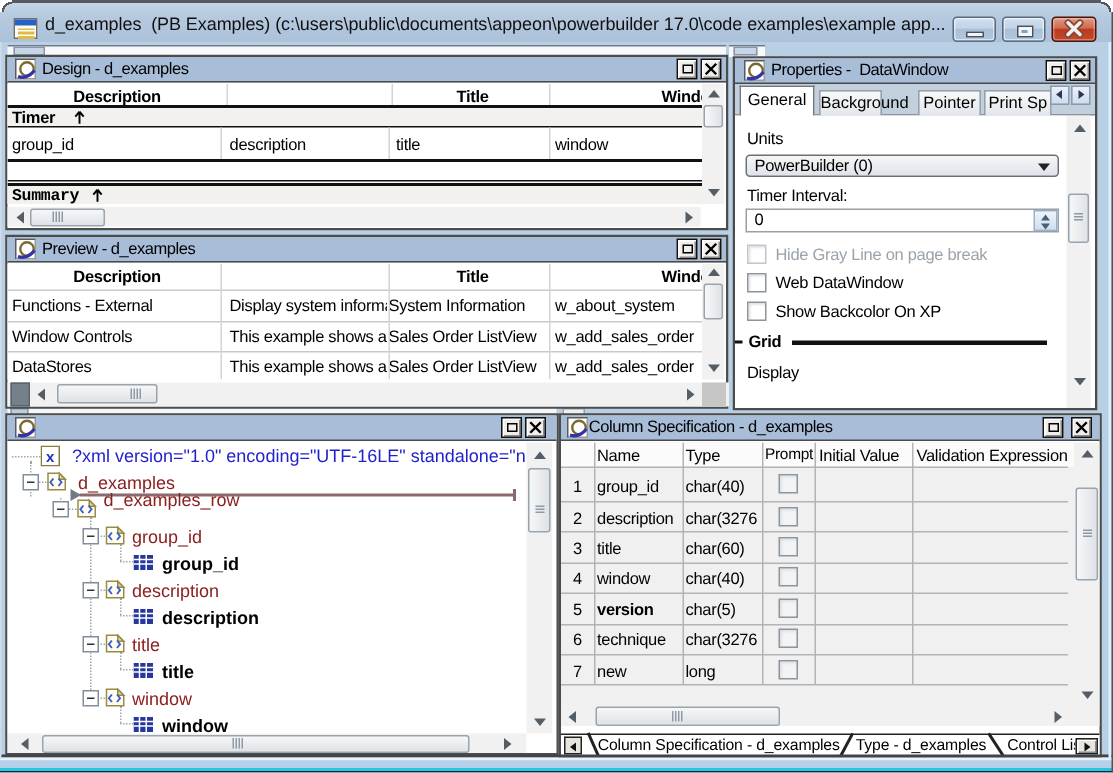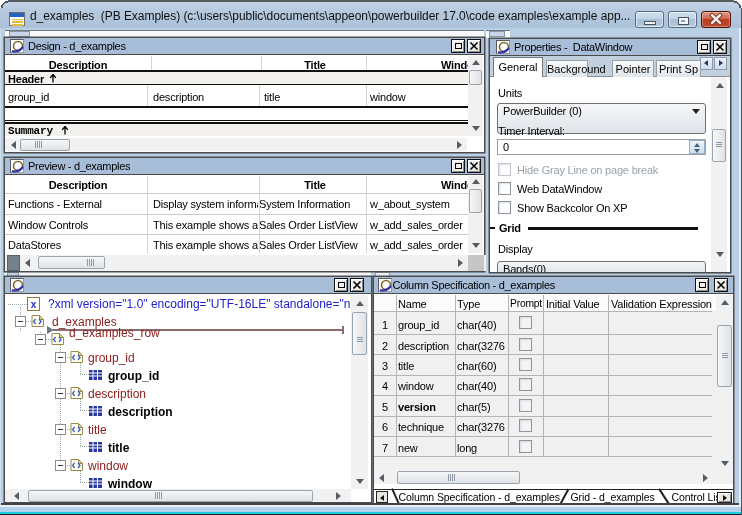--- a/index.html
+++ b/index.html
@@ -97,21 +97,21 @@
 
     <div class="t11 bold" style="left:0;top:2.5px;width:146px;text-align:center;">Description</div>
     <div class="t11 bold" style="left:255px;top:2.5px;width:110px;text-align:center;">Title</div>
     <div class="t11 bold" style="left:436px;top:2.5px;">Window</div>
     <div class="vline" style="left:146px;top:0;height:14px;"></div>
     <div class="vline" style="left:256px;top:0;height:14px;"></div>
     <div class="vline" style="left:361px;top:0;height:14px;"></div>
     <div class="blk" style="left:0;top:14px;width:463px;height:2px;"></div>
 
     <div class="band" style="top:16px;width:463px;height:11.5px;">
-        <div class="bandt" style="top:0.5px;">Header</div>
+        <div class="bandt" style="top:0.5px;">Timer</div>
         <svg class="abs" style="left:44px;top:1px;" width="8" height="10">
           <path d="M4 9.5 V2 M4 1.5 L1.2 4.8 M4 1.5 L6.8 4.8" stroke="#000" stroke-width="1.3" fill="none"></path>
         </svg>
       </div>
     <div class="blk" style="left:0;top:27.5px;width:463px;height:1.5px;"></div>
 
     <div class="t11" style="left:3px;top:35px;">group_id</div>
     <div class="t11" style="left:148px;top:35px;">description</div>
     <div class="t11" style="left:259px;top:35px;">title</div>
     <div class="t11" style="left:365px;top:35px;">window</div>
@@ -219,21 +219,21 @@
   <div class="tab" style="left:122px;top:21px;width:42px;height:17px;line-height:16px;">Pointer</div>
   <div class="tab" style="left:166px;top:21px;width:45px;height:17px;line-height:16px;overflow:hidden;">Print Sp</div>
   <div class="abs" style="left:3px;top:18px;width:50px;height:21px;background:#fff;border:1px solid #70767c;border-bottom:none;font-size:11px;text-align:center;line-height:19px;">General</div>
   <div class="abs" style="left:210px;top:18px;width:13px;height:13px;background:linear-gradient(#ecf2f9,#cddced);border:1px solid #8a9ab0;"></div>
   <div class="arr" style="left:214px;top:21px;border-top:3.5px solid transparent;border-bottom:3.5px solid transparent;border-right:4px solid #335;"></div>
   <div class="abs" style="left:224px;top:18px;width:13px;height:13px;background:linear-gradient(#ecf2f9,#cddced);border:1px solid #8a9ab0;"></div>
   <div class="arr" style="left:229px;top:21px;border-top:3.5px solid transparent;border-bottom:3.5px solid transparent;border-left:4px solid #335;"></div>
 
   <div class="abs" style="left:0;top:38px;width:221px;height:195px;background:#fff;overflow:hidden;">
     <div class="t11" style="left:8px;top:10px;">Units</div>
-    <div class="abs" style="left:7px;top:26px;width:209px;height:31px;border:1px solid #6a7076;border-radius:3px;background:linear-gradient(#f5f6f7,#dfe3e9);">
+    <div class="abs" style="left:7px;top:26px;width:209px;height:15px;border:1px solid #6a7076;border-radius:3px;background:linear-gradient(#f5f6f7,#dfe3e9);">
       <div class="t11" style="left:5px;top:0.5px;">PowerBuilder (0)</div>
       <div class="arr" style="left:194px;top:5px;border-left:4px solid transparent;border-right:4px solid transparent;border-top:5px solid #222;"></div>
     </div>
     <div class="t11" style="left:8px;top:48px;">Timer Interval:</div>
     <div class="abs" style="left:7px;top:62px;width:209px;height:16px;border:1px solid #9aa0a6;background:#fff;">
       <div class="t11" style="left:5px;top:1px;">0</div>
       <div class="abs" style="left:191px;top:0px;width:16px;height:14px;background:linear-gradient(#eef4fa,#cfdeee);border:1px solid #9ab0c8;">
         <div class="arr" style="left:4px;top:2px;border-left:3px solid transparent;border-right:3px solid transparent;border-bottom:4px solid #44617e;"></div>
         <div class="arr" style="left:4px;top:8px;border-left:3px solid transparent;border-right:3px solid transparent;border-top:4px solid #44617e;"></div>
       </div>
@@ -241,23 +241,20 @@
     <div class="cb" style="left:8px;top:86px;border-color:#c2c6ca;"></div>
     <div class="t11" style="left:27px;top:87px;color:#9aa2aa;">Hide Gray Line on page break</div>
     <div class="cb" style="left:8px;top:105px;"></div>
     <div class="t11" style="left:27px;top:106px;">Web DataWindow</div>
     <div class="cb" style="left:8px;top:124px;"></div>
     <div class="t11" style="left:27px;top:125px;">Show Backcolor On XP</div>
     <div class="abs" style="left:0px;top:150px;width:5px;height:2px;background:#111;"></div>
     <div class="t11 bold" style="left:9px;top:145px;">Grid</div>
     <div class="abs" style="left:38px;top:150px;width:170px;height:2.5px;background:#111;"></div>
     <div class="t11" style="left:8px;top:166px;">Display</div>
-    <div class="abs" style="left:7px;top:184px;width:209px;height:14px;border:1px solid #6a7076;border-radius:3px;background:linear-gradient(#f5f6f7,#dfe3e9);">
-      <div class="t11" style="left:5px;top:1px;">Bands(0)</div>
-    </div>
   </div>
 
   <div class="sbtrack" style="left:221px;top:38px;width:16px;height:195px;"></div>
   <div class="arr" style="left:225.5px;top:44px;border-left:4px solid transparent;border-right:4px solid transparent;border-bottom:5px solid #555e66;"></div>
   <div class="sbthumb" style="left:222px;top:90px;width:14px;height:33px;"></div>
   <div class="grip" style="left:226px;top:103px;width:6px;">
       <i></i>
       <i></i>
       <i></i>
     </div>
@@ -506,21 +503,21 @@
   <div class="griph" style="left:74px;top:196.5px;"><i></i><i></i><i></i><i></i></div>
   <div class="arr" style="left:329px;top:196.5px;border-top:4px solid transparent;border-bottom:4px solid transparent;border-left:5px solid #555e66;"></div>
 
   <div class="abs" id="tabbar" style="left:0;top:212px;width:359px;height:15px;background:#fff;border-top:1.5px solid #222;font-size:10.5px;">
     <div class="abs" style="left:2px;top:1px;width:12px;height:12px;background:#e8e5de;border:1px solid #222;">
       <div class="arr" style="left:3px;top:2.5px;border-top:3.5px solid transparent;border-bottom:3.5px solid transparent;border-right:4px solid #111;"></div>
     </div>
     <div class="abs" style="left:13px;top:6px;width:18px;height:1.5px;background:#222;transform:rotate(66deg);"></div>
     <div class="abs" style="left:24.5px;top:1px;white-space:nowrap;letter-spacing:-0.1px;">Column Specification - d_examples</div>
     <div class="abs" style="left:181px;top:6px;width:18px;height:1.5px;background:#222;transform:rotate(-62deg);"></div>
-    <div class="abs" style="left:196.5px;top:1px;white-space:nowrap;letter-spacing:-0.1px;">Grid - d_examples</div>
+    <div class="abs" style="left:196.5px;top:1px;white-space:nowrap;letter-spacing:-0.1px;">Type - d_examples</div>
     <div class="abs" style="left:281px;top:6px;width:19px;height:1.5px;background:#222;transform:rotate(57deg);"></div>
     <div class="abs" style="left:297.5px;top:1px;white-space:nowrap;letter-spacing:-0.1px;width:45.5px;overflow:hidden;">Control Lis</div>
     <div class="abs" style="left:343px;top:1.5px;width:15px;height:11.5px;background:#e8e5de;border:1px solid #222;box-shadow:inset 1px 1px 0 #fff, inset -1px -1px 0 #8a8a8a;">
       <div class="arr" style="left:5px;top:2px;border-top:3.5px solid transparent;border-bottom:3.5px solid transparent;border-left:4px solid #111;"></div>
     </div>
   </div>
 </div>
 
 <div class="abs" style="left:0;top:503px;width:742px;height:1.5px;background:#3e4449;"></div>
 <div class="abs" style="left:0;top:504.5px;width:742px;height:2px;background:#eef2f6;"></div>

